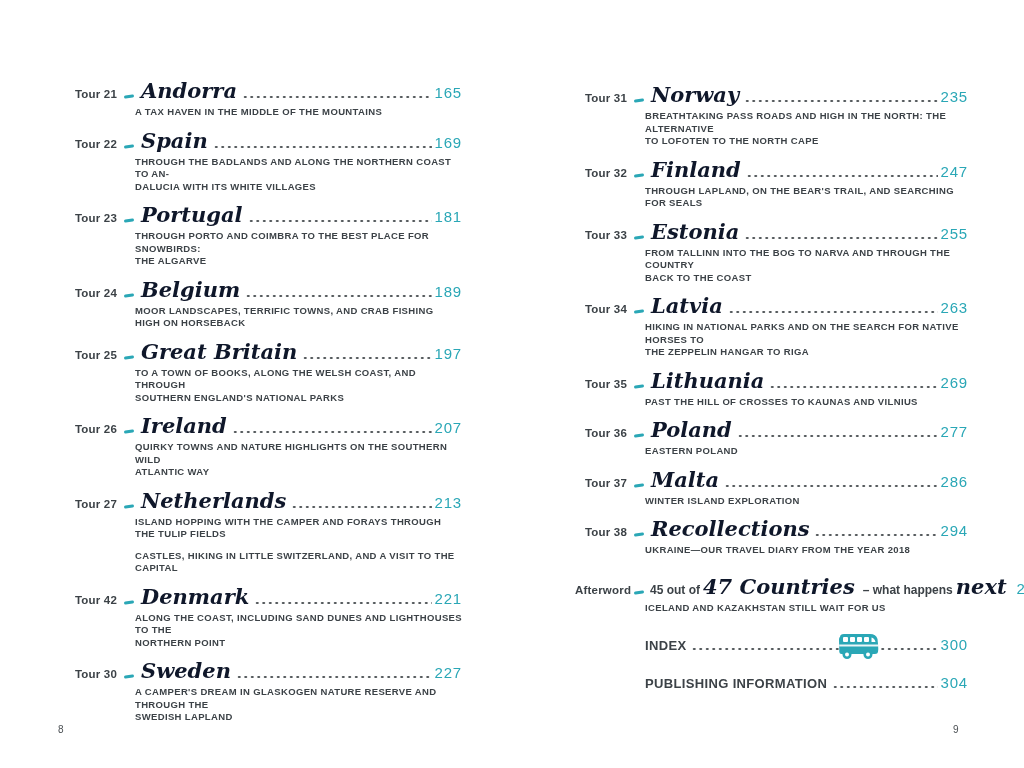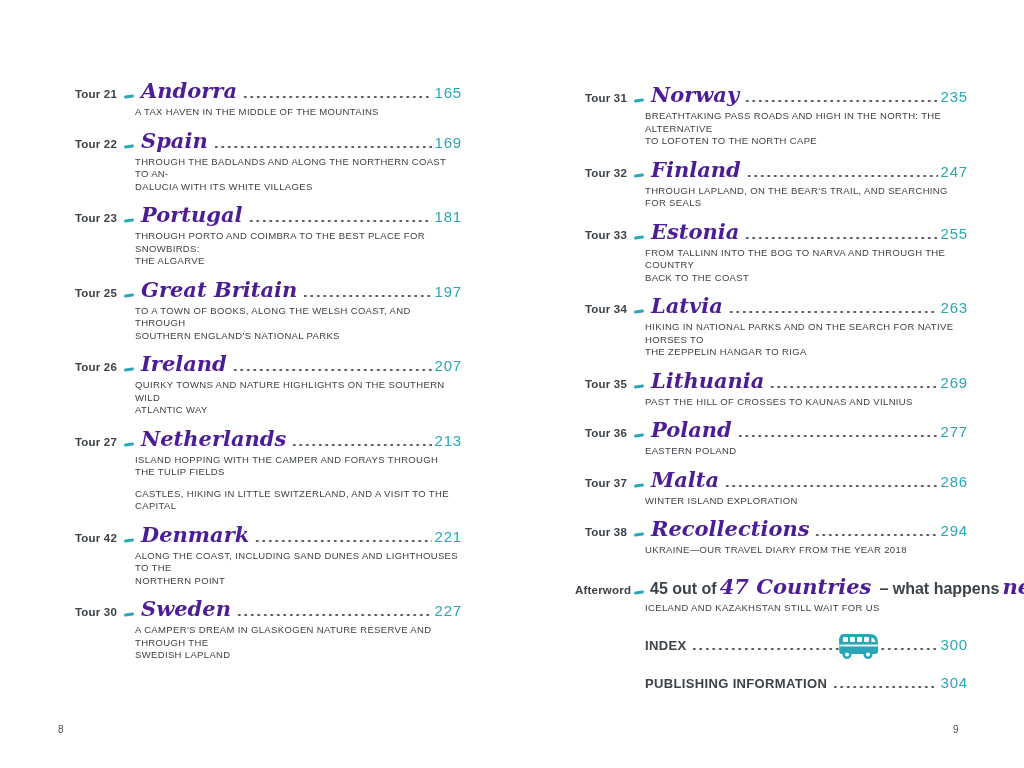--- a/index.html
+++ b/index.html
@@ -31,52 +31,52 @@
     flex: 0 0 10px; width: 10px; height: 3px;
     margin: 0 0 5px 7px;
     background: #2aa7b6;
     border-radius: 2px;
     transform: rotate(-8deg);
   }
   .script {
     font-family: "DejaVu Serif", serif;
     font-style: italic; font-weight: bold;
     font-size: 21px; line-height: 25px;
-    color: #4c1d95;
+    color: #0f172a;
     margin-left: 7px;
     white-space: nowrap;
   }
   .leader {
     flex: 1 1 auto; height: 2px;
     margin: 0 3px 1px 5px;
     background-image: radial-gradient(circle, #4d5356 1px, transparent 1.3px);
     background-size: 6.5px 2px;
     background-repeat: repeat-x;
     background-position: left bottom;
   }
   .page-num {
     flex: 0 0 auto;
     font-size: 15px; font-weight: normal;
     letter-spacing: 0.8px;
     color: #2aa7b6;
     white-space: nowrap;
   }
   .desc {
     margin: 3px 0 0 70px;
-    font-size: 9.5px; font-weight: normal;
+    font-size: 9.5px; font-weight: bold;
     letter-spacing: 0.35px;
     line-height: 12.5px;
     color: #3c4247;
     white-space: pre-line;
     max-width: 330px;
   }
 
   
   .after-text {
-    font-size: 16px; font-weight: bold;
+    font-size: 12px; font-weight: bold;
     color: #3c4247;
     margin-left: 6px;
     white-space: nowrap;
   }
   .after-script { margin-left: 3px; margin-right: 2px; margin-top: 8px; }
 
   
   .index-block { margin-top: 22px; margin-left: 70px; }
   .index-row { display: flex; align-items: baseline; margin-bottom: 21px; }
   .index-label {
@@ -129,20 +129,31 @@
       <span class="tour-label">Tour 23</span>
       <span class="dash"></span>
       <span class="script">Portugal</span>
       <span class="leader"></span>
       <span class="page-num">181</span>
     </div>
     <div class="desc">THROUGH PORTO AND COIMBRA TO THE BEST PLACE FOR SNOWBIRDS:
 THE ALGARVE</div>
   </div>
 
+  <div class="entry">
+    <div class="entry-row">
+      <span class="tour-label">Tour 24</span>
+      <span class="dash"></span>
+      <span class="script">Belgium</span>
+      <span class="leader"></span>
+      <span class="page-num">189</span>
+    </div>
+    <div class="desc">MOOR LANDSCAPES, TERRIFIC TOWNS, AND CRAB FISHING
+HIGH ON HORSEBACK</div>
+  </div>
 
   <div class="entry">
     <div class="entry-row">
       <span class="tour-label">Tour 25</span>
       <span class="dash"></span>
       <span class="script">Great Britain</span>
       <span class="leader"></span>
       <span class="page-num">197</span>
     </div>
     <div class="desc">TO A TOWN OF BOOKS, ALONG THE WELSH COAST, AND THROUGH

